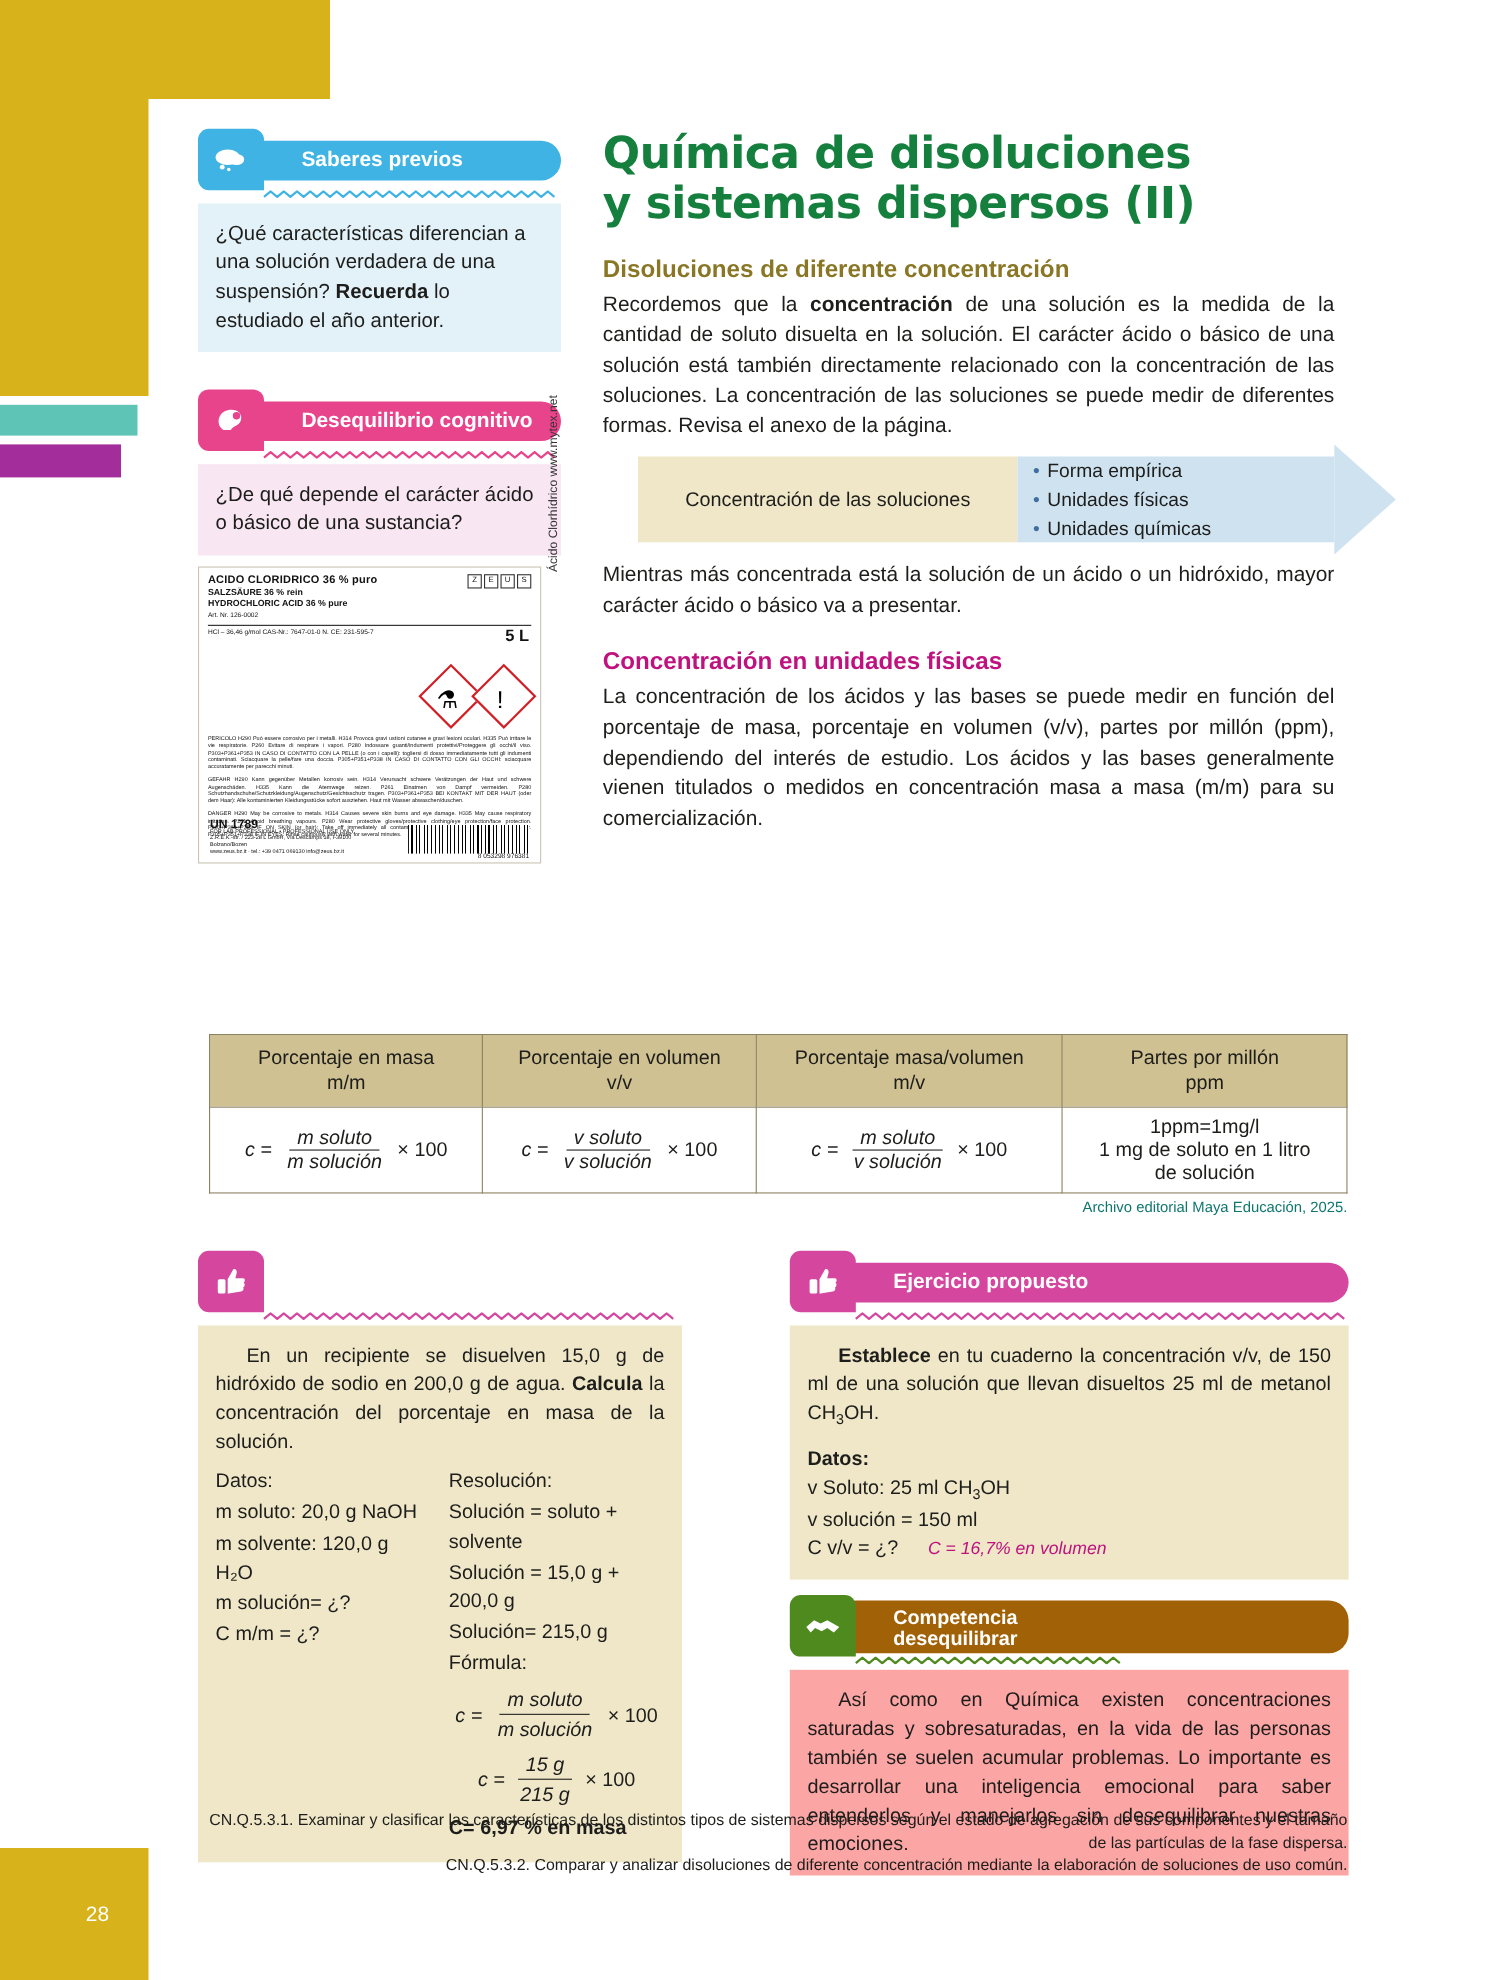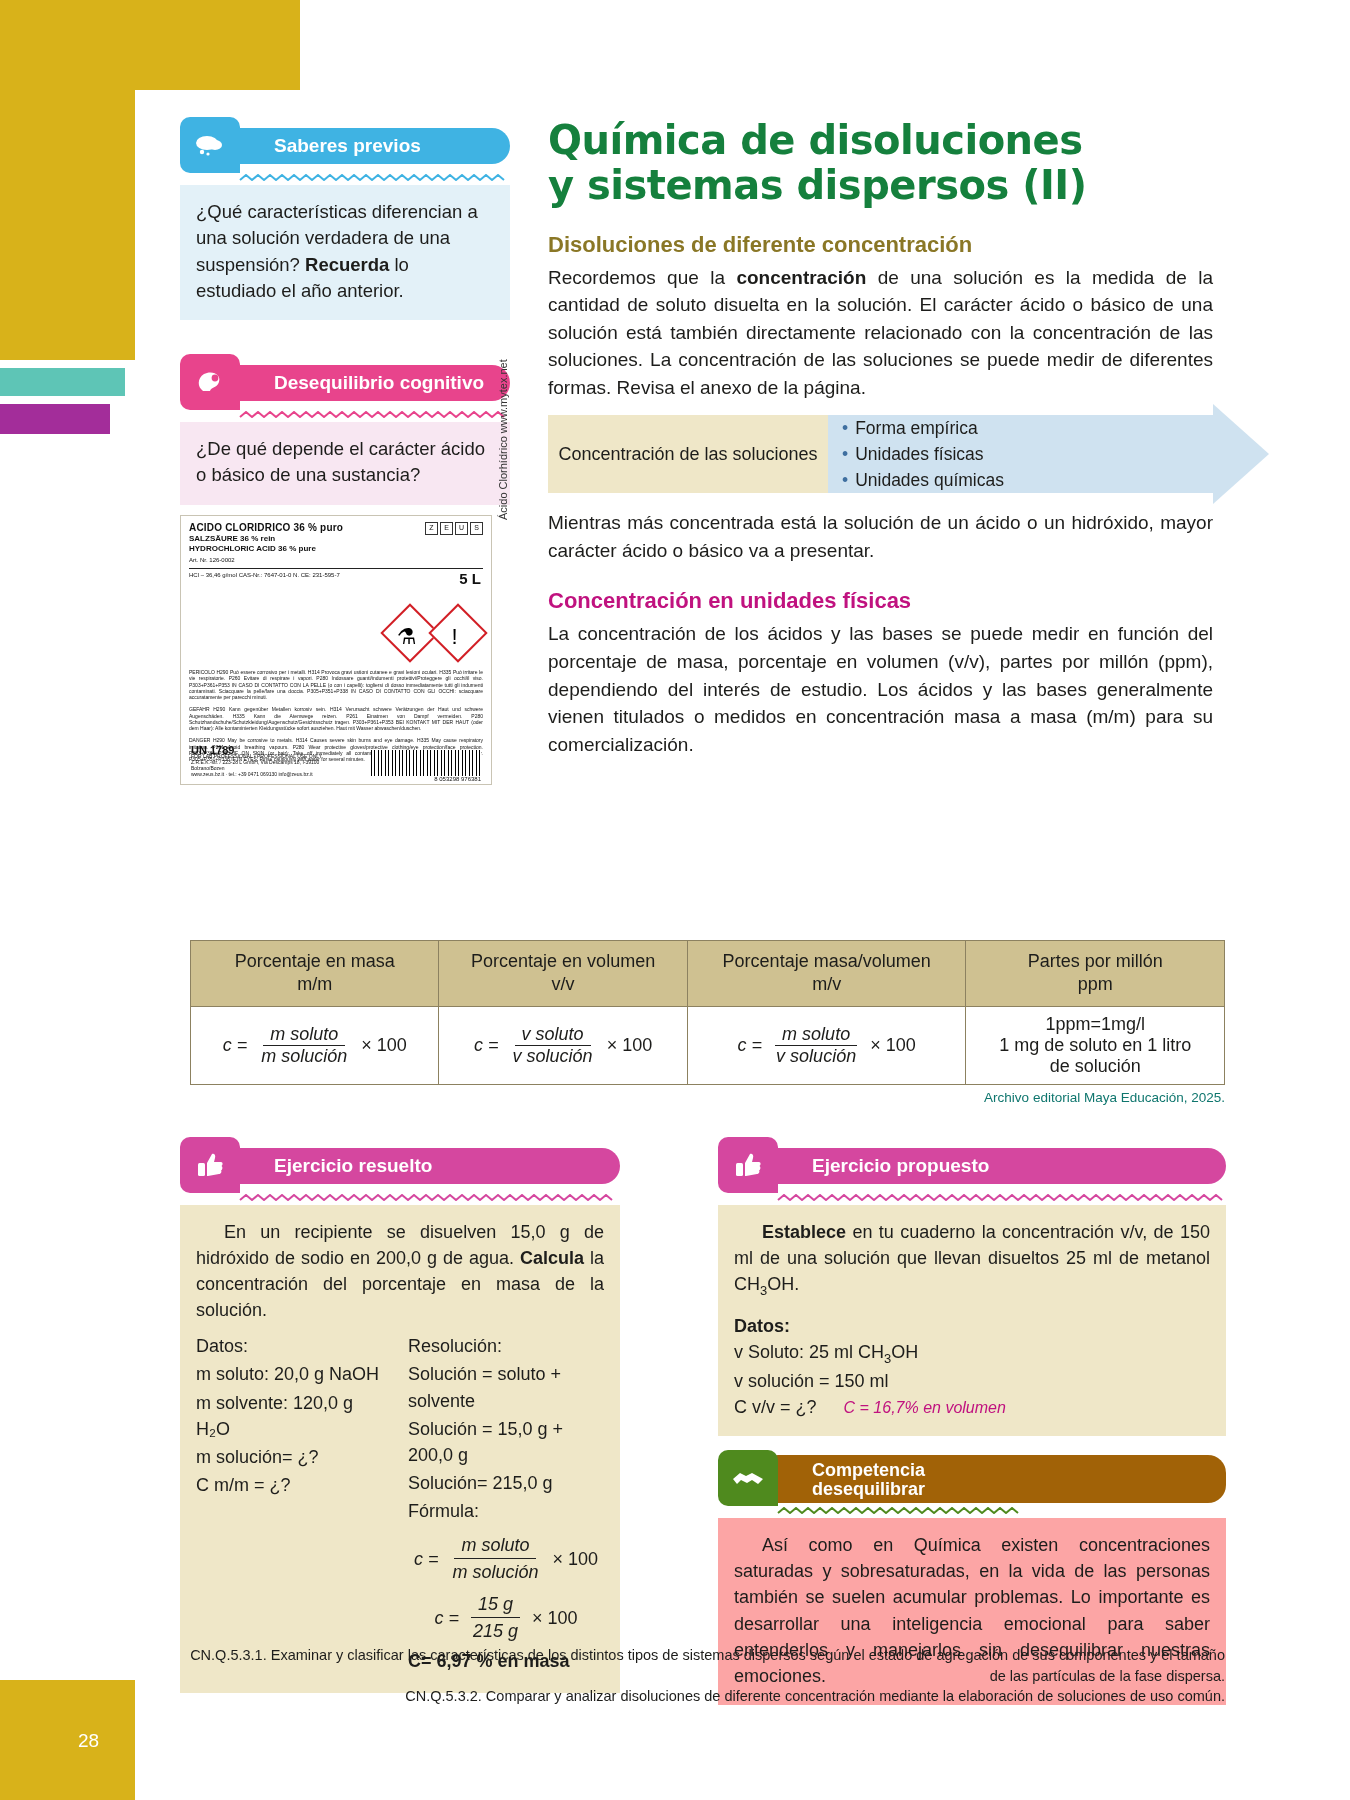--- a/index.html
+++ b/index.html
@@ -92,22 +92,22 @@
     font-family:"DejaVu Sans", sans-serif; letter-spacing:-0.5px;
   }
   h2.sec { color:#8a7726; font-size:22px; margin:24px 0 6px 0; }
   h2.sec.magenta { color:#c0127f; }
   p.body { font-size:19px; line-height:1.45; text-align:justify; margin:0 0 6px 0; }
   p.body b { font-weight:bold; }
 
   
   .diagram { margin:14px 0 10px 0; position:relative; height:78px; display:flex; }
   .diag-left {
-    width:280px; background:#efe7c8; display:flex; align-items:center; justify-content:center;
-    font-size:18px; padding:0 10px; text-align:center;
+    width:345px; background:#efe7c8; display:flex; align-items:center; justify-content:center;
+    font-size:18px; padding:0 10px; text-align:center;margin-left:32px;
   }
   .diag-arrow {
     position:relative; flex:1; background:#cfe2f0; display:flex; flex-direction:column;
     justify-content:flex-end; font-size:17.5px; line-height:1.5;
   }
   .diag-arrow:after {
     content:""; position:absolute; right:-56px; top:-11px; width:0; height:0;
     border-top:50px solid transparent; border-bottom:50px solid transparent;
     border-left:56px solid #cfe2f0;
   }
@@ -329,23 +329,20 @@
   </div>
 
   <div class="ex-left">
     <div class="badge">
       <div class="badge-icon resuelto-icon">
         <svg width="30" height="30" viewBox="0 0 30 30" aria-hidden="true">
           <rect x="3" y="13" width="7" height="13" rx="1.5" fill="#ffffff"></rect>
           <path d="M12 26 L12 13 L17 4 C19 3 21 5 20 8 L19 12 L26 12 C28 12 28 15 26.5 16 C28 17 27.5 20 26 20.5 C27 21.5 26 24 24 24 L13 26 Z" fill="#ffffff"></path>
         </svg>
       </div>
-      <div class="badge-bar resuelto-bar">
-          <span>Ejercicio resuelto</span>
-        </div>
     </div>
     <svg class="zig" width="440" height="7">
       <polyline points="60,6 66,1 72,6 78,1 84,6 90,1 96,6 102,1 108,6 114,1 120,6 126,1 132,6 138,1 144,6 150,1 156,6 162,1 168,6 174,1 180,6 186,1 192,6 198,1 204,6 210,1 216,6 222,1 228,6 234,1 240,6 246,1 252,6 258,1 264,6 270,1 276,6 282,1 288,6 294,1 300,6 306,1 312,6 318,1 324,6 330,1 336,6 342,1 348,6 354,1 360,6 366,1 372,6 378,1 384,6 390,1 396,6 402,1 408,6 414,1 420,6 426,1 432,6" fill="none" stroke="#d5479f" stroke-width="2"></polyline>
     </svg>
     <div class="ex-body">
       <div style="text-indent:28px;text-align:justify">En un recipiente se disuelven 15,0 g de hidróxido de sodio en 200,0 g de agua. <b>Calcula</b> la concentración del porcentaje en masa de la solución.</div>
       <div class="two-cols">
         <div class="kvs">
           <div>Datos:</div>
           <div>m soluto: 20,0 g NaOH</div>

